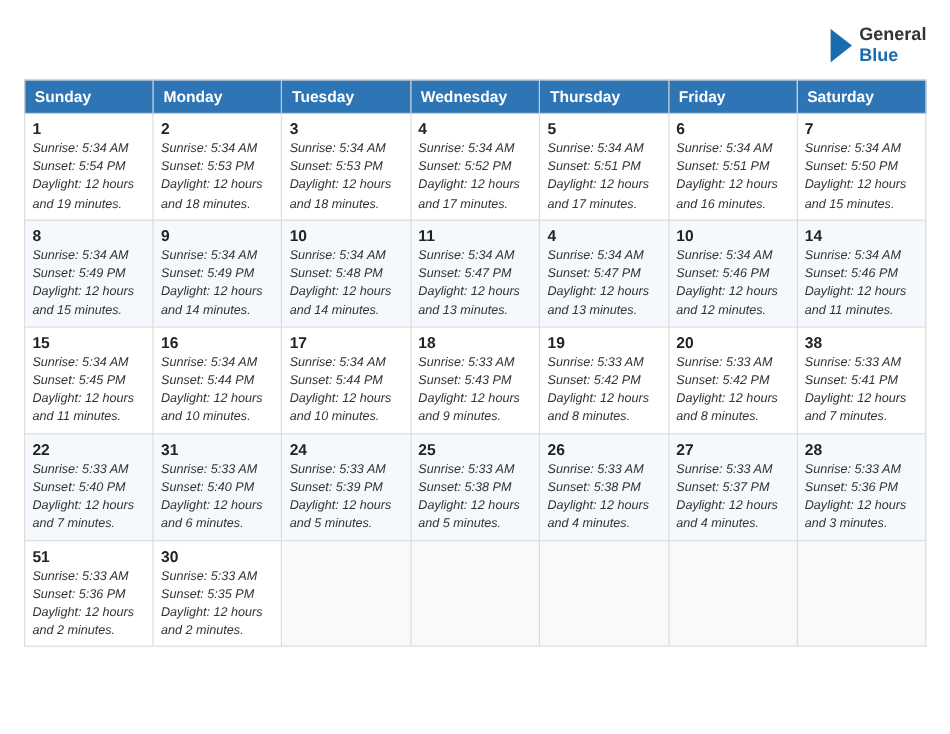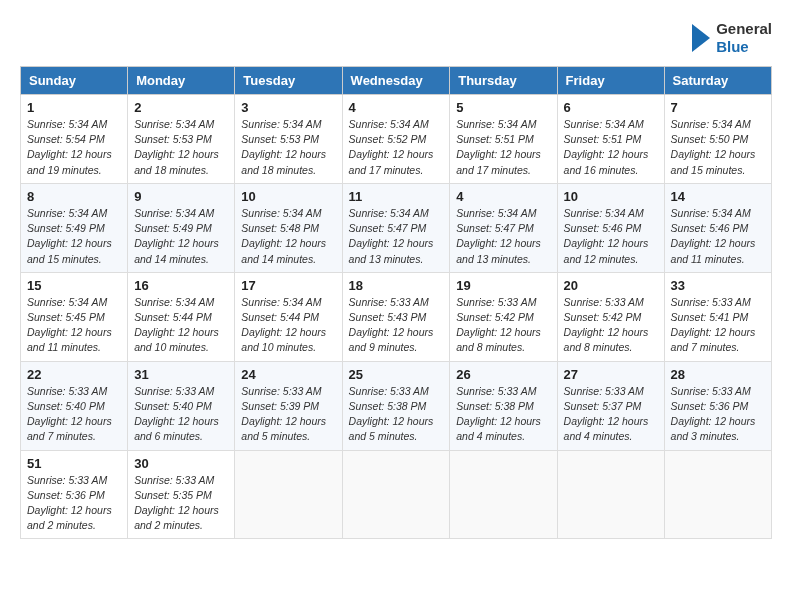--- a/index.html
+++ b/index.html
@@ -264,21 +264,21 @@
       </td>
         <td>
         <span class="day-number">20</span>
         <div class="day-info">
           Sunrise: 5:33 AM<br>
           Sunset: 5:42 PM<br>
           Daylight: 12 hours and 8 minutes.
         </div>
       </td>
         <td>
-        <span class="day-number">33</span>
+        <span class="day-number">38</span>
         <div class="day-info">
           Sunrise: 5:33 AM<br>
           Sunset: 5:41 PM<br>
           Daylight: 12 hours and 7 minutes.
         </div>
       </td>
       </tr>
       <tr>
         <td>
         <span class="day-number">22</span>

